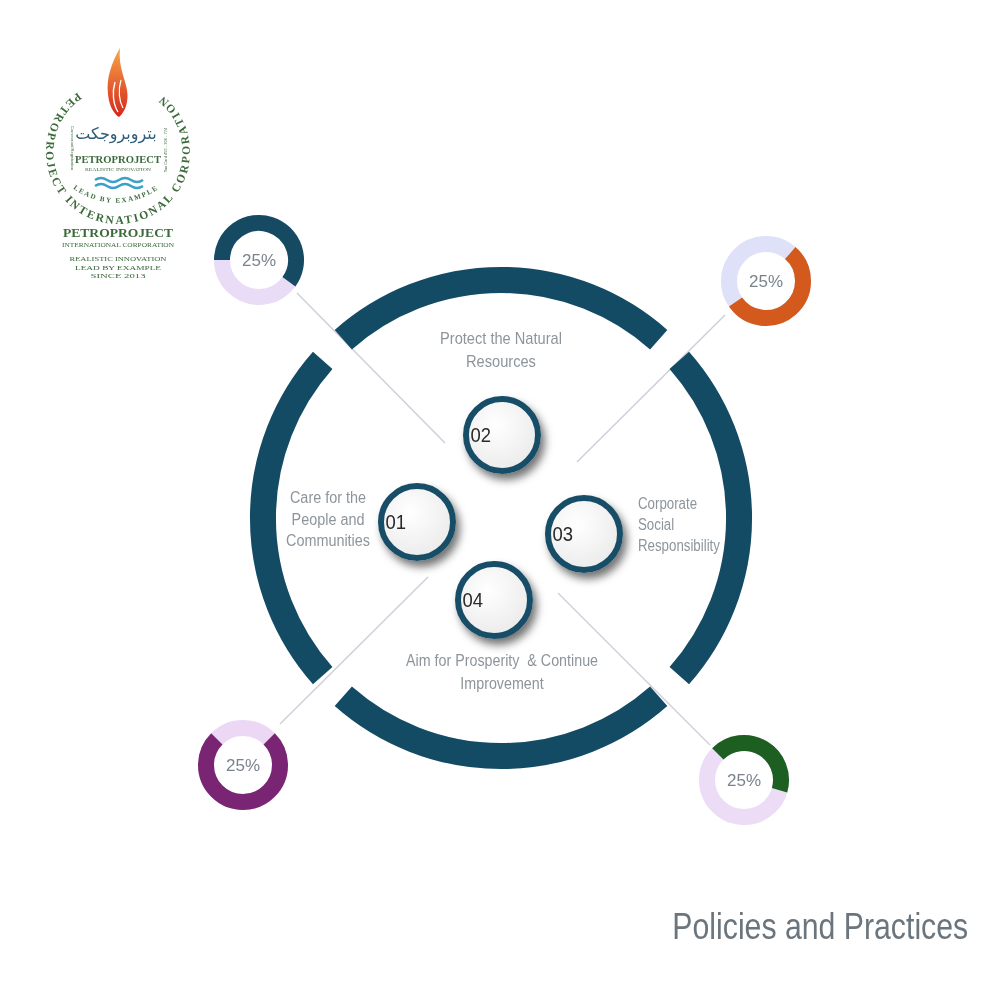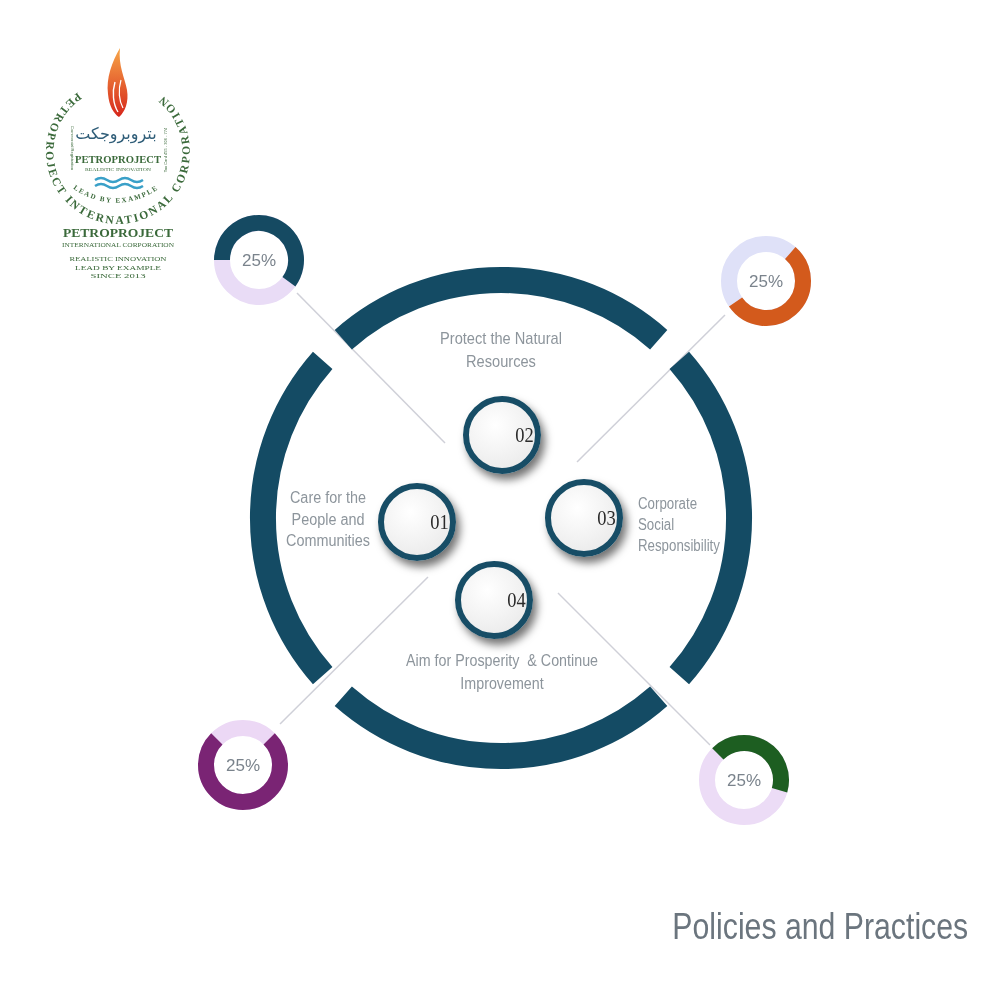--- a/index.html
+++ b/index.html
@@ -8,21 +8,21 @@
   .canvas { position: absolute; left: 0; top: 0; }
   .logo { position: absolute; left: 0; top: 0; }
   .serif { font-family: "Liberation Serif", serif; }
   .arabic { font-family: "DejaVu Sans", sans-serif; }
 
   .step {
     position: absolute; width: 78px; height: 78px; margin-left: -39px; margin-top: -39px;
     border-radius: 50%; box-sizing: border-box; border: 6px solid #174d66;
     background: radial-gradient(circle at 40% 35%, #ffffff 0%, #f4f4f4 45%, #e6e6e6 100%);
     box-shadow: 4px 6px 8px rgba(0,0,0,0.55);
-    display: flex; align-items: center; justify-content: flex-end; font-family: Liberation Serif, serif;
+    display: flex; align-items: center; justify-content: flex-start;
   }
   .step-num { font-size: 21px; color: #2a2a2a; transform: scaleX(0.88); display: inline-block; }
 
   .label { position: absolute; color: #8d959c; }
   .label span { display: block; white-space: nowrap; }
   .label-top { left: 381px; width: 240px; top: 327px; font-size: 17px; line-height: 23px;
                text-align: center; transform: scaleX(0.86); transform-origin: 50% 50%; }
   .label-left { left: 258px; width: 140px; top: 487px; font-size: 16px; line-height: 21.5px;
                 text-align: center; transform: scaleX(0.9); transform-origin: 50% 50%; }
   .label-right { left: 638px; width: 150px; top: 493px; font-size: 16px; line-height: 21px;
@@ -118,21 +118,21 @@
   <text class="serif" x="118" y="269.5" font-size="6.5" text-anchor="middle" textLength="86" lengthAdjust="spacingAndGlyphs" fill="#3b6a3b">LEAD BY EXAMPLE</text>
   <text class="serif" x="118" y="278" font-size="6.5" text-anchor="middle" textLength="55" lengthAdjust="spacingAndGlyphs" fill="#3b6a3b">SINCE 2013</text>
 </svg>
 
 <div class="step" style="left:417px; top:522px;">
   <span class="step-num">01</span>
 </div>
 <div class="step" style="left:502px; top:435px;">
   <span class="step-num">02</span>
 </div>
-<div class="step" style="left:584px; top:518px;">
+<div class="step" style="left:584px; top:534px;">
   <span class="step-num">03</span>
 </div>
 <div class="step" style="left:494px; top:600px;">
   <span class="step-num">04</span>
 </div>
 
 <div class="label label-left">
   <span>Care for the</span>
   <span>People and</span>
   <span>Communities</span>

